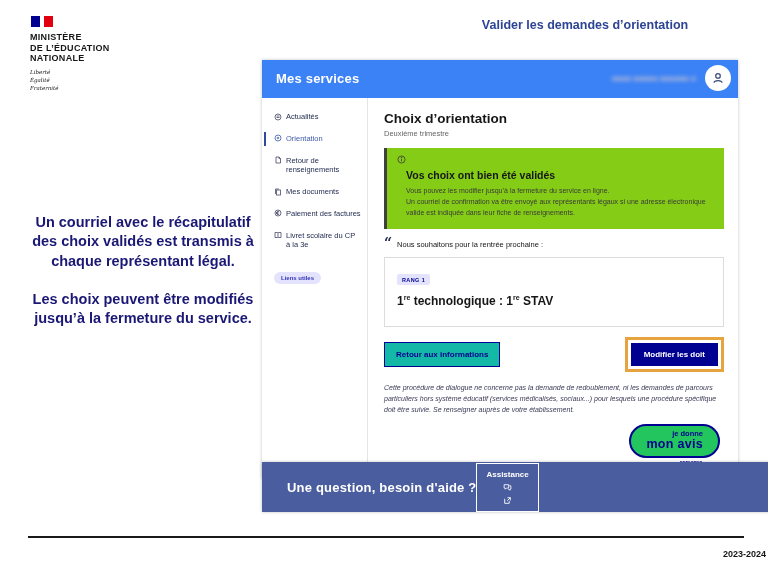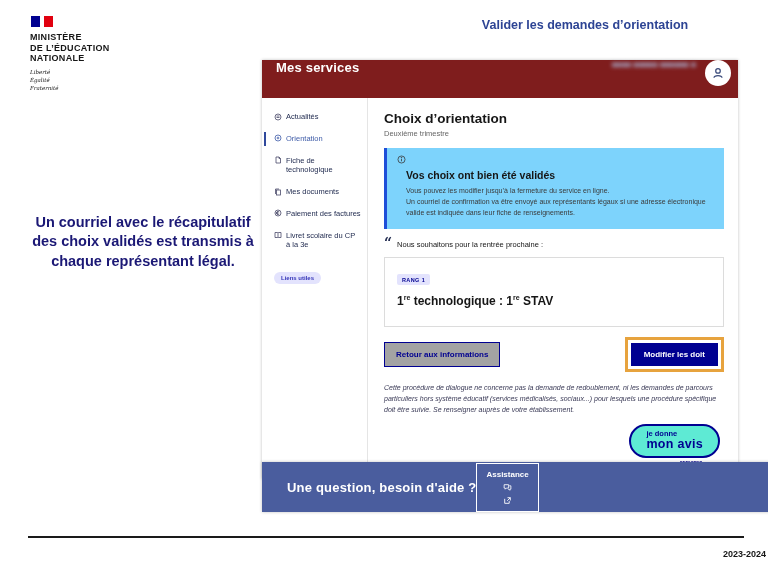--- a/index.html
+++ b/index.html
@@ -24,21 +24,21 @@
     font-size:12.5px; font-weight:bold; color:#2d4494; }
   .aside-note { position:absolute; left:22px; top:213px; width:242px;
     font-size:14.5px; font-weight:bold; color:#1b1875; line-height:1.33;text-align:center; }
   .aside-note p { margin:0 0 19px 0; }
   .footer-line { position:absolute; left:28px; top:536px; width:716px; border-top:2px solid #1a1a1a; }
   .footer-year { position:absolute; right:2px; top:549px; font-size:9px; font-weight:bold; color:#161616; }
 
   
   .panel { position:absolute; left:262px; top:60px; width:476px; background:#fff;
     box-shadow:0 0 3px rgba(0,0,0,.25); }
-  .panel-header { height:38px; background:#7f1d1d; display:flex; align-items:flex-start; padding:0 7px 2px 14px; }
+  .panel-header { height:38px; background:#3b82f6; display:flex; align-items:center; padding:0 7px 2px 14px; }
   .panel-title { color:#fff; font-weight:bold; font-size:13px; flex:1; letter-spacing:.2px; }
   .user-name { color:#aab4d6; font-size:8px; filter:blur(2px); margin-right:9px; user-select:none; }
   .avatar { width:26px; height:26px; border-radius:50%; background:#fff; display:flex; align-items:center; justify-content:center; }
 
   .panel-body { display:flex; min-height:354px; }
 
   
   .sidebar { width:106px; border-right:1px solid #e5e5e5; padding:14px 6px 10px 12px; }
   .nav-item { display:flex; align-items:flex-start; gap:4px; font-size:7.5px; color:#242e52;
     margin-bottom:12px; line-height:1.3; cursor:pointer; position:relative; }
@@ -47,45 +47,45 @@
   .nav-item.active .nicon { color:#3f5ca8; }
   .nav-item.active::before { content:""; position:absolute; left:-10px; top:-2px; bottom:-2px; width:2px; background:#30499c; }
   .links-badge { display:inline-block; background:#e3e3fd; color:#3535b8; font-size:6px; font-weight:bold;
     padding:3px 7px; border-radius:9px; margin-top:10px; cursor:pointer; }
 
   
   .content { flex:1; padding:13px 14px 8px 16px; }
   .content-title { margin:0; font-size:13.5px; font-weight:bold; color:#161616; }
   .content-subtitle { font-size:7.5px; color:#666; margin:3px 0 10px; }
 
-  .callout { background:#7dd3fc; border-left:3px solid #1d4ed8; padding:7px 10px 10px 10px; margin-bottom:11px; }
+  .callout { background:#84cc16; border-left:3px solid #404040; padding:7px 10px 10px 10px; margin-bottom:11px; }
   .callout-title { font-size:10.5px; font-weight:bold; color:#161616; margin:5px 0 5px 9px; }
   .callout-text { font-size:7px; color:#3a3a3a; margin-left:9px; line-height:1.55; max-width:330px; }
 
   .quote-row { display:flex; gap:5px; align-items:flex-start; font-size:7.5px; color:#161616; margin:11px 0 8px; }
   .quote-mark { font-size:14px; line-height:.55; font-weight:bold; color:#242e52; font-family:"DejaVu Serif", serif; }
 
   .rank-card { border:1px solid #dcdcdc; padding:10px 10px 18px 12px; background:#fff; }
   .rank-badge { display:inline-block; background:#e3e3fd; color:#000091; font-size:5.5px; font-weight:bold;
     padding:2.5px 5px; border-radius:2px; letter-spacing:.4px; }
   .rank-choice { font-size:12px; font-weight:bold; color:#161616; margin-top:8px; }
   .rank-choice sup { font-size:7px; }
 
   .buttons-row { display:flex; justify-content:space-between; align-items:center; margin-top:10px; }
-  .btn-outline { border:1px solid #000091; color:#000091; background:#a3a3a3; font-size:8px; font-weight:bold;
+  .btn-outline { border:1px solid #000091; color:#000091; background:#14b8a6; font-size:8px; font-weight:bold;
     padding:7px 11px; cursor:pointer; font-family:inherit; }
   .highlight-wrap { border:3px solid #e7a33e; padding:3px; background:#fff; }
   .btn-primary { background:#000091; color:#fff; border:none; font-size:8px; font-weight:bold;
     padding:7px 13px; cursor:pointer; font-family:inherit; }
 
   .disclaimer { font-size:7px; font-style:italic; color:#383855; line-height:1.6; margin-top:10px; max-width:352px; }
 
   .feedback { display:flex; flex-direction:column; align-items:flex-end; margin-top:9px; padding-right:4px; }
-  .avis-btn { border:2px solid #000091; border-radius:18px; background:#5eead4; color:#000091;
-    padding:3px 15px 5px; text-align:left; cursor:pointer; font-family:inherit; }
+  .avis-btn { border:2px solid #000091; border-radius:18px; background:#22c55e; color:#000091;
+    padding:3px 15px 5px; text-align:right; cursor:pointer; font-family:inherit; }
   .avis-line1 { font-size:7.5px; font-weight:bold; }
   .avis-line2 { font-size:12.5px; font-weight:bold; margin-top:-1px; letter-spacing:.3px; }
   .sp-row { display:flex; align-items:center; gap:3px; margin-top:3px; }
   .sp-logo { font-size:4.5px; font-weight:bold; color:#000091; text-align:right; line-height:1.15; }
   .sp-plus { color:#e1000f; font-weight:bold; font-size:8px; line-height:1; }
 
   
   .help-bar { position:absolute; left:262px; top:462px; width:552px; height:50px; background:#4a5d9e;
     display:flex; align-items:center; padding:0 15px 0 25px;
     box-shadow:0 0 3px rgba(0,0,0,.25); }
@@ -110,20 +110,21 @@
     <div>Liberté</div>
     <div>Égalité</div>
     <div>Fraternité</div>
   </div>
 </div>
 
 <div class="slide-title">Valider les demandes d’orientation</div>
 
 <div class="aside-note">
   <p>Un courriel avec le récapitulatif des choix validés est transmis à chaque représentant légal.</p>
+  <p>Les choix peuvent être modifiés jusqu’à la fermeture du service.</p>
 </div>
 
 <div class="panel">
   <div class="panel-header">
     <div class="panel-title">Mes services</div>
     <div class="user-name">■■■■ ■■■■■ ■■■■■■ ■</div>
     <div class="avatar">
       <span>
         <svg width="14" height="14" viewBox="0 0 16 16" fill="none" stroke="#3a4a7a" stroke-width="1.4">
           <circle cx="8" cy="5.6" r="2.6"></circle>
@@ -154,21 +155,21 @@
         </span>
         <span>Orientation</span>
       </div>
       <div class="nav-item">
         <span class="nicon">
           <svg width="8" height="8" viewBox="0 0 16 16" fill="none" stroke="currentColor" stroke-width="1.6">
               <path d="M4 2h6l3 3v9H4z"></path>
               <path d="M10 2v3h3"></path>
             </svg>
         </span>
-        <span>Fiche de technologique</span>
+        <span>Retour de renseignements</span>
       </div>
       <div class="nav-item">
         <span class="nicon">
           <svg width="8" height="8" viewBox="0 0 16 16" fill="none" stroke="currentColor" stroke-width="1.6">
               <rect x="5" y="4" width="8" height="10"></rect>
               <path d="M3 12V2h7"></path>
             </svg>
         </span>
         <span>Mes documents</span>
       </div>

